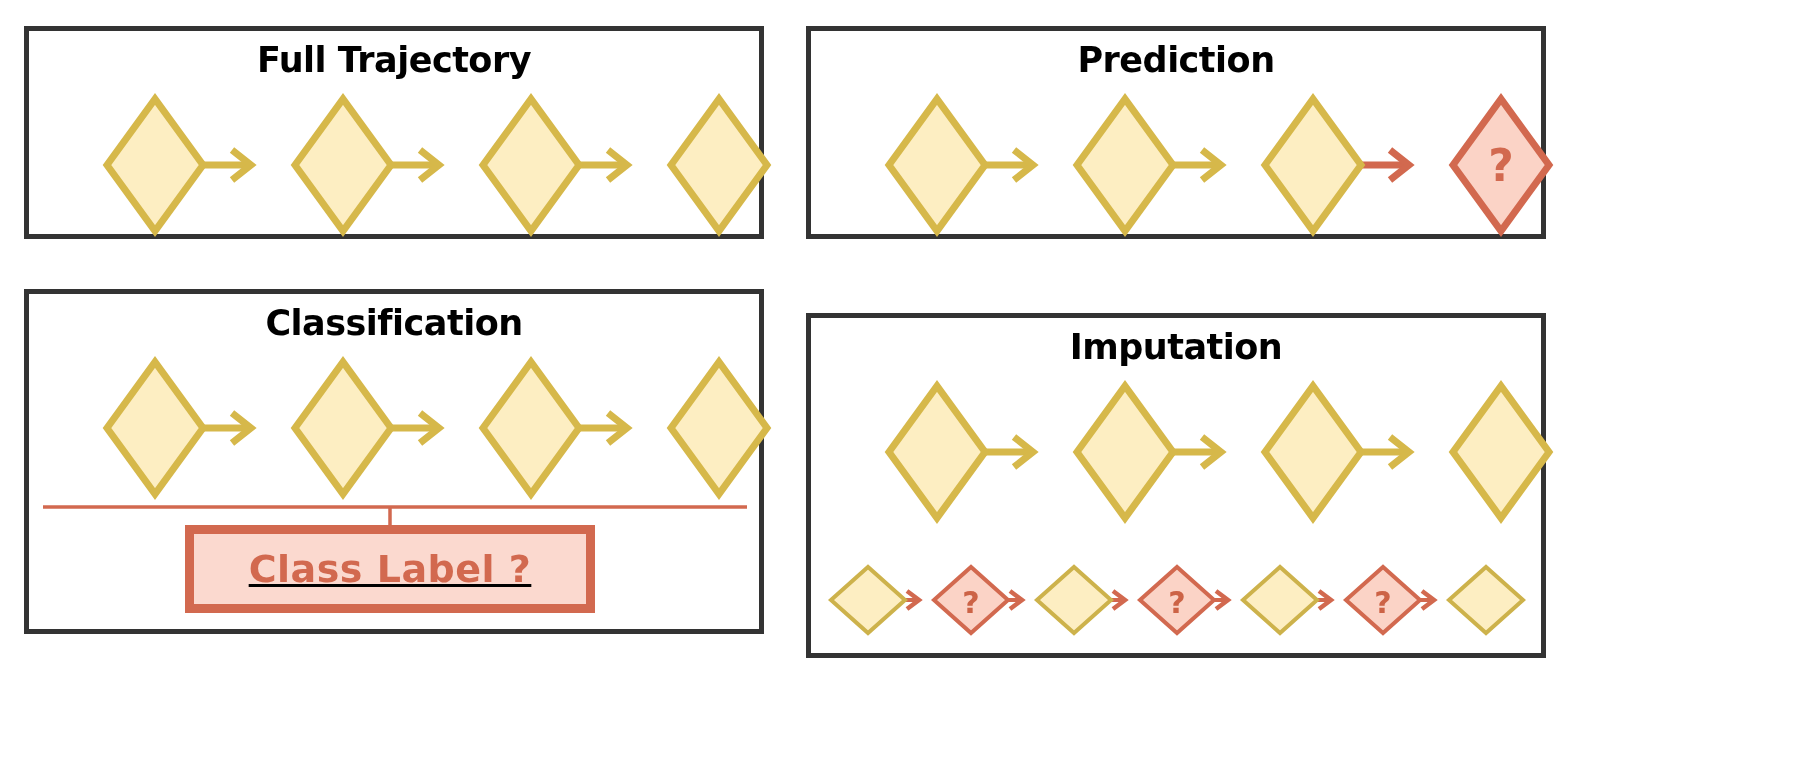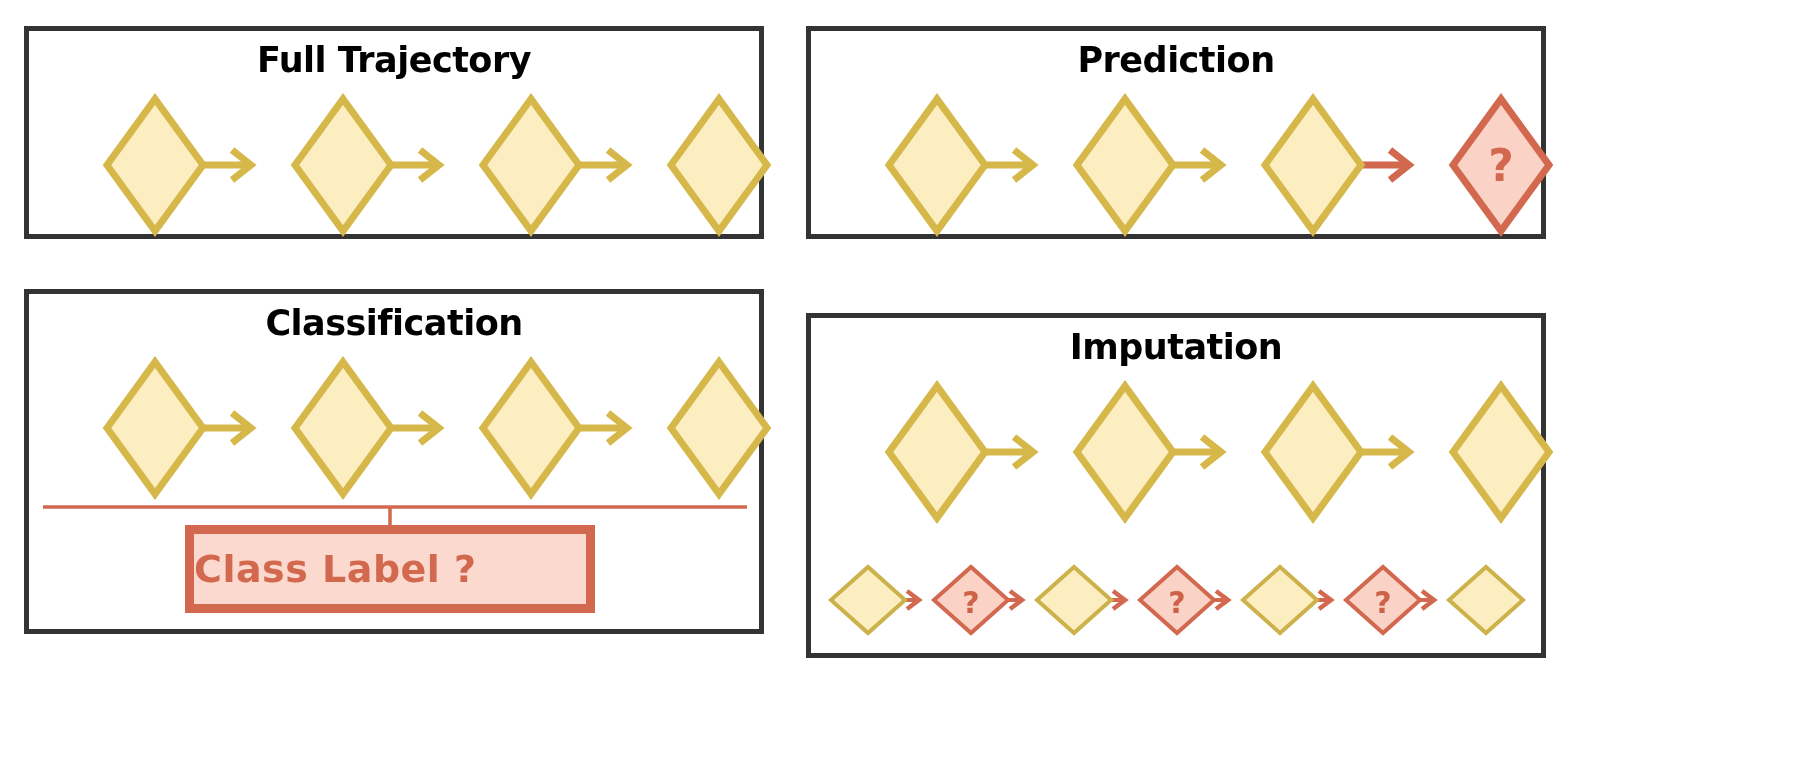--- a/index.html
+++ b/index.html
@@ -62,21 +62,22 @@
     position: absolute;
     left: 156px;
     top: 231px;
     width: 410px;
     height: 88px;
     background: #fbd9cf;
     border: 9px solid #d2694f;
     box-sizing: border-box;
     display: flex;
     align-items: center;
-    justify-content: flex-start;
+    justify-content: center;
+    text-decoration: underline;
   }
   .class-label-text {
     font-size: 38px;
     font-weight: bold;
     color: #d2694f;
     white-space: nowrap;
     letter-spacing: 0.5px;
   }
 </style>
 </head>

